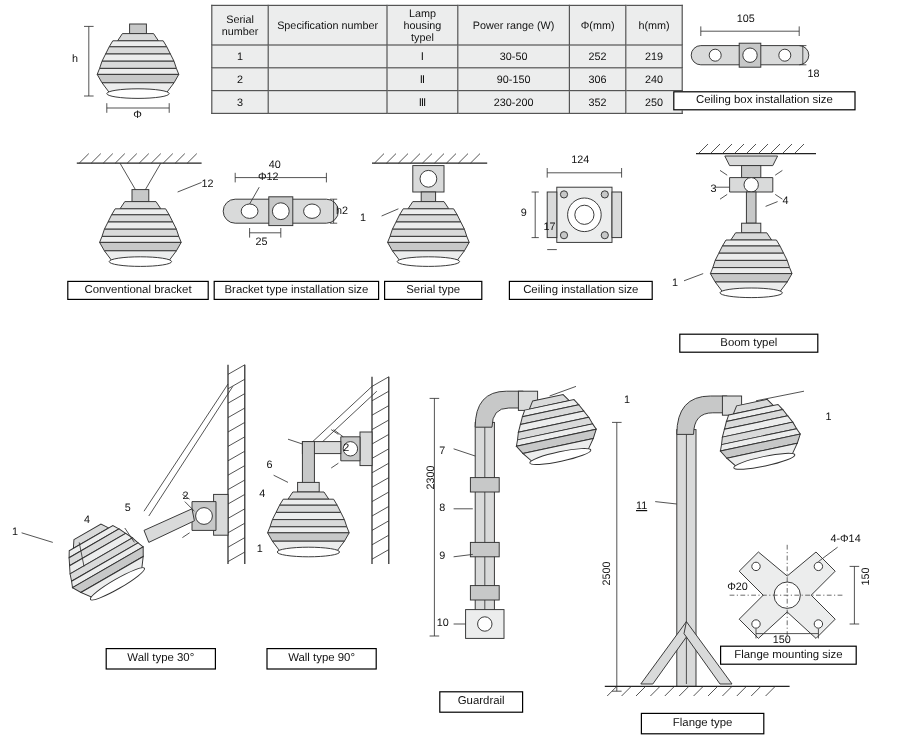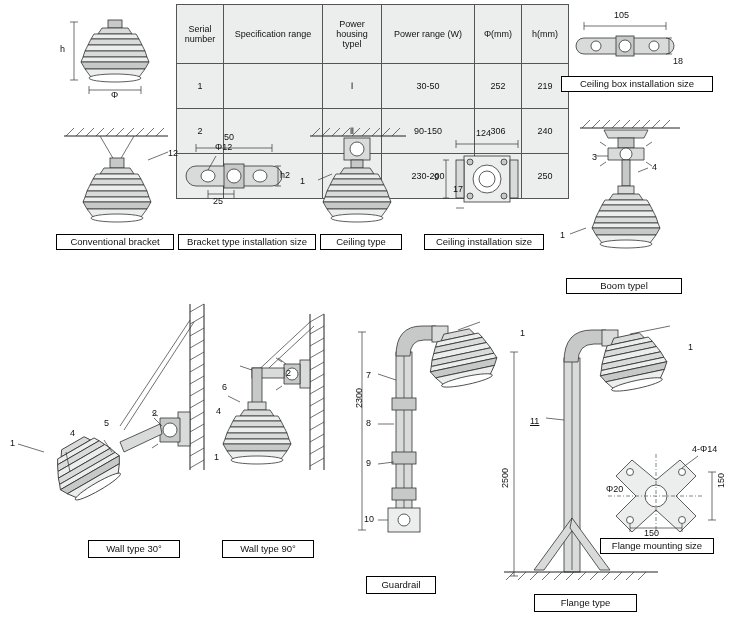--- a/index.html
+++ b/index.html
@@ -7,21 +7,21 @@
        font-family:"Liberation Sans",sans-serif;color:#111;}
   .abs{position:absolute;}
   .lbl{font-size:9px;}
   
   .cap{position:absolute;border:1px solid #000;background:#fff;
        font-size:9.5px;display:flex;align-items:center;justify-content:center;
        text-align:center;line-height:1.1;padding:0 4px;box-sizing:border-box;}
   
   #spec-table{position:absolute;left:176px;top:4px;border-collapse:collapse;
         font-size:9px;background:#eceded;}
-  #spec-table th,#spec-table td{border:1px solid #555;padding:14px 3px;text-align:center;
+  #spec-table th,#spec-table td{border:1px solid #555;padding:1px 3px;text-align:center;
         font-weight:normal;}
   #spec-table thead th{background:#eceded;}
   #spec-table td{background:#eceded;height:16px;}
   .col-sn{width:40px;}
   .col-spec{width:92px;}
   .col-house{width:52px;}
   .col-pw{width:86px;}
   .col-phi{width:40px;}
   .col-h{width:40px;}
   
@@ -35,22 +35,22 @@
   .white{fill:#fff;stroke:#333;stroke-width:.8;}
   .dash{stroke:#333;stroke-width:.6;fill:none;stroke-dasharray:4 2 1 2;}
 </style>
 </head>
 <body>
 
 <table id="spec-table">
   <thead>
     <tr>
       <th class="col-sn">Serial number</th>
-      <th class="col-spec">Specification range</th>
-      <th class="col-house">Power housing typel</th>
+      <th class="col-spec">Specification number</th>
+      <th class="col-house">Lamp housing typel</th>
       <th class="col-pw">Power range (W)</th>
       <th class="col-phi">Φ(mm)</th>
       <th class="col-h">h(mm)</th>
     </tr>
   </thead>
   <tbody>
     <tr>
       <td>1</td>
       <td></td>
       <td>Ⅰ</td>
@@ -178,21 +178,21 @@
     <line class="dim" x1="28" y1="38" x2="36" y2="24"></line>
 
     <line class="dim" x1="28" y1="62" x2="54" y2="62"></line>
     <line class="dim" x1="28" y1="58" x2="28" y2="66"></line>
     <line class="dim" x1="54" y1="58" x2="54" y2="66"></line>
 
     <line class="dim" x1="98" y1="34" x2="98" y2="54"></line>
     <line class="dim" x1="95" y1="34" x2="101" y2="34"></line>
     <line class="dim" x1="95" y1="54" x2="101" y2="54"></line>
   </svg>
-  <div class="abs lbl" style="left:44px;top:0px;">50</div>
+  <div class="abs lbl" style="left:44px;top:0px;">40</div>
   <div class="abs lbl" style="left:35px;top:10px;">Φ12</div>
   <div class="abs lbl" style="left:33px;top:64px;">25</div>
   <div class="abs lbl" style="left:100px;top:38px;">h2</div>
 </div>
 <div class="cap" style="left:178px;top:234px;width:138px;height:16px;">Bracket type installation size</div>
 
 <div class="abs" style="left:304px;top:122px;width:108px;height:108px;">
   <svg width="108" height="108" viewBox="0 0 108 108">
     <line class="med" x1="6" y1="14" x2="102" y2="14"></line>
     <g class="thin">
@@ -217,21 +217,21 @@
     <path class="filllight" d="M26 63 h54 l3 6 h-60 z"></path>
     <path class="fillgrey" d="M23 69 h60 l2 6 h-64 z"></path>
     <path class="filllight" d="M21 75 h64 l2 5 h-68 z"></path>
     <path class="fillgrey2" d="M19 80 h68 l-4 7 h-60 z"></path>
     <path class="filllight" d="M23 87 h60 l-6 8 h-48 z"></path>
     <ellipse class="white" cx="53" cy="96" rx="26" ry="4"></ellipse>
     <line class="dim" x1="14" y1="58" x2="28" y2="52"></line>
   </svg>
 </div>
 <div class="abs lbl" style="left:300px;top:176px;">1</div>
-<div class="cap" style="left:320px;top:234px;width:82px;height:16px;">Ceiling type</div>
+<div class="cap" style="left:320px;top:234px;width:82px;height:16px;">Serial type</div>
 
 <div class="abs" style="left:432px;top:124px;width:110px;height:96px;">
   <svg width="110" height="96" viewBox="0 0 110 96">
     <line class="dim" x1="24" y1="20" x2="86" y2="20"></line>
     <line class="dim" x1="24" y1="16" x2="24" y2="24"></line>
     <line class="dim" x1="86" y1="16" x2="86" y2="24"></line>
 
     <rect class="filllight" x="32" y="32" width="46" height="46"></rect>
     <circle class="white" cx="55" cy="55" r="14"></circle>
     <circle class="white" cx="55" cy="55" r="8"></circle>

